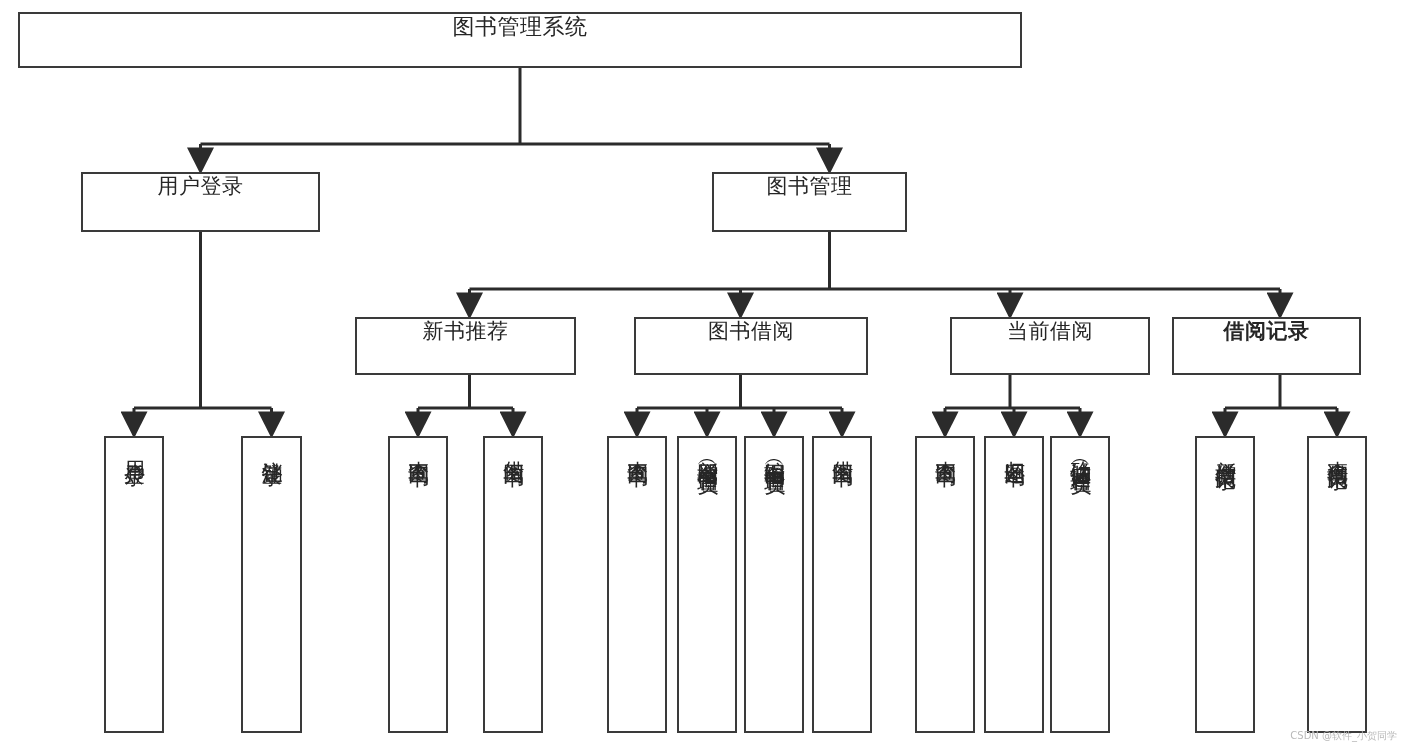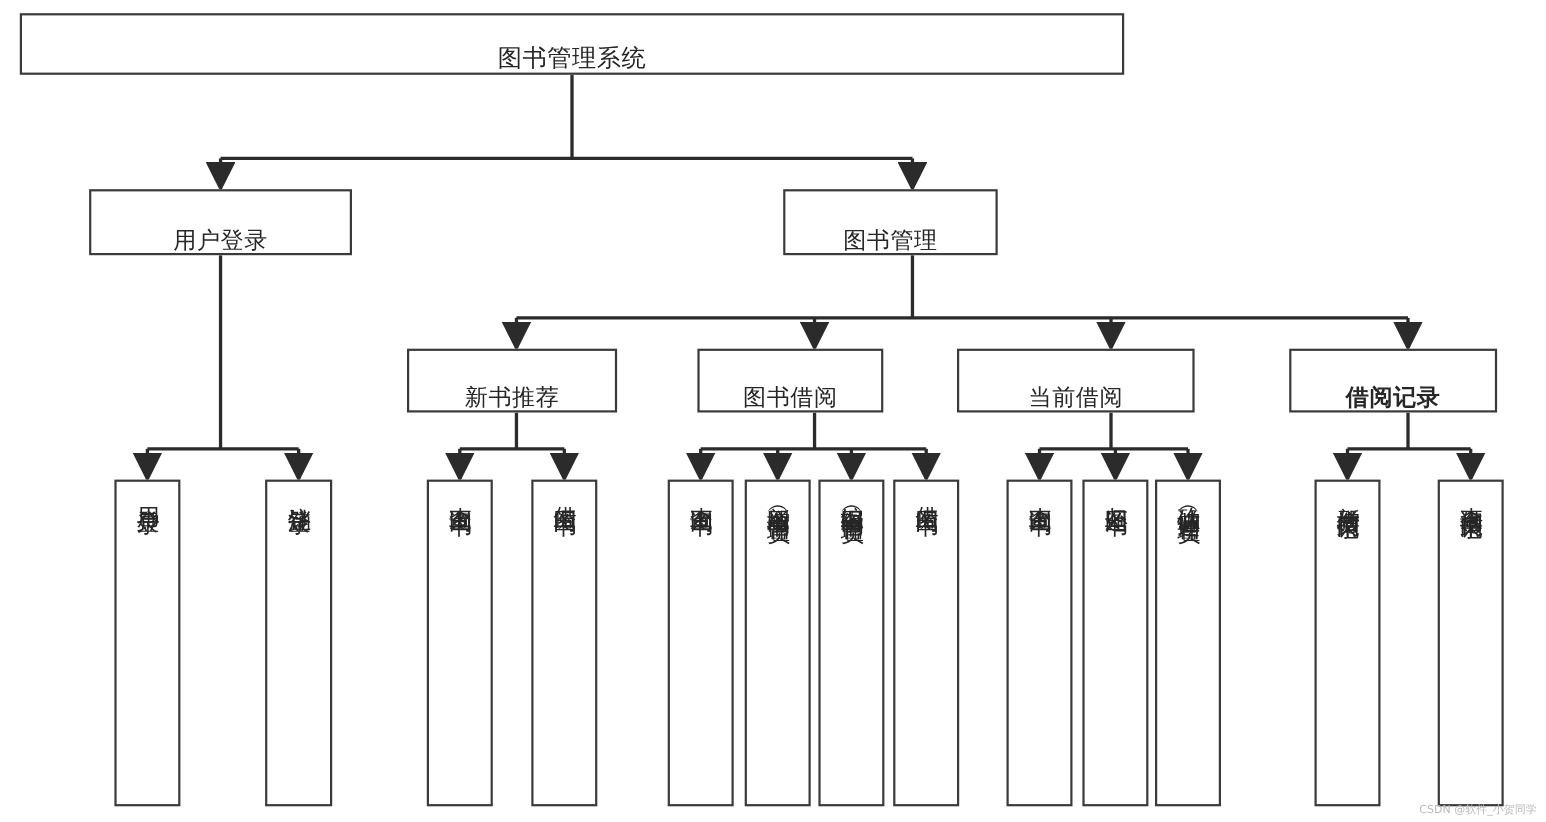--- a/index.html
+++ b/index.html
@@ -25,21 +25,21 @@
     width: 1405px;
     height: 747px;
     pointer-events: none;
   }
   .node {
     position: absolute;
     box-sizing: border-box;
     background: #ffffff;
     border: 2px solid #3a3a3a;
     display: flex;
-    align-items: flex-end;
+    align-items: flex-start;
     justify-content: center;
     color: #262626;
     z-index: 2;
   }
   .node-label {
     display: block;
     text-align: center;
     line-height: 1.15;
     white-space: nowrap;
   }
@@ -128,27 +128,27 @@
   <div id="nodes-layer">
       <div class="node horiz root" style="left: 18px; top: 12px; width: 1004px; height: 56px;">
         <span class="node-label">图书管理系统</span>
       </div>
       <div class="node horiz" style="left: 81px; top: 172px; width: 239px; height: 60px;">
         <span class="node-label">用户登录</span>
       </div>
       <div class="node horiz" style="left: 712px; top: 172px; width: 195px; height: 60px;">
         <span class="node-label">图书管理</span>
       </div>
-      <div class="node horiz" style="left: 370px; top: 317px; width: 191px; height: 58px;">
+      <div class="node horiz" style="left: 355px; top: 317px; width: 221px; height: 58px;">
         <span class="node-label">新书推荐</span>
       </div>
-      <div class="node horiz" style="left: 634px; top: 317px; width: 169px; height: 58px;">
+      <div class="node horiz" style="left: 634px; top: 317px; width: 234px; height: 58px;">
         <span class="node-label">图书借阅</span>
       </div>
-      <div class="node horiz" style="left: 870px; top: 317px; width: 216px; height: 58px;">
+      <div class="node horiz" style="left: 950px; top: 317px; width: 200px; height: 58px;">
         <span class="node-label">当前借阅</span>
       </div>
       <div class="node horiz" style="left: 1172px; top: 317px; width: 189px; height: 58px; font-weight: bold;">
         <span class="node-label">借阅记录</span>
       </div>
       <div class="node vert" style="left: 104px; top: 436px; width: 60px; height: 297px;">
         <span class="node-label">用户登录</span>
       </div>
       <div class="node vert" style="left: 241px; top: 436px; width: 61px; height: 297px;">
         <span class="node-label">注销登录</span>

